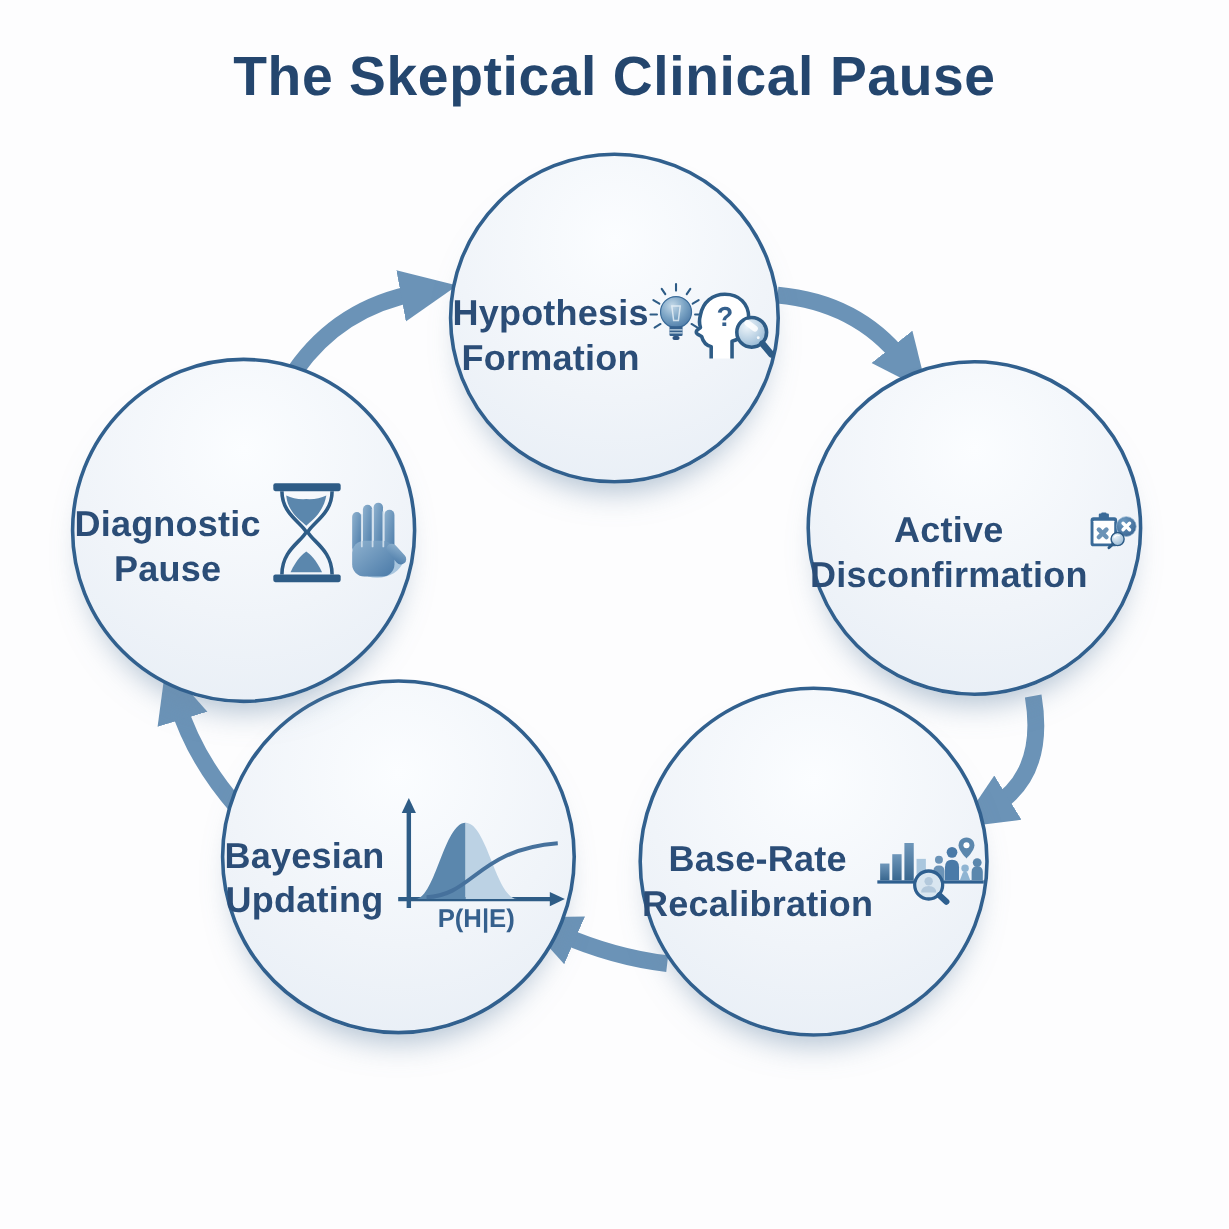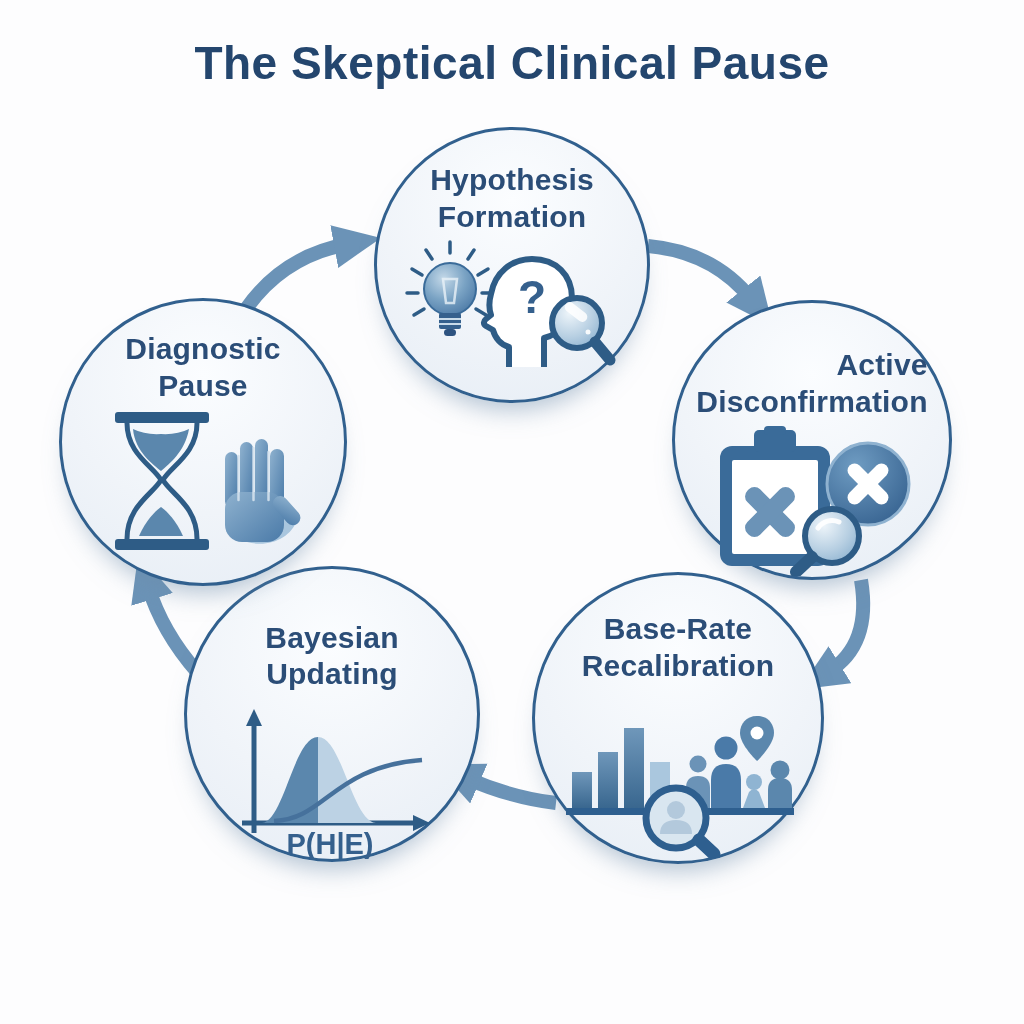--- a/index.html
+++ b/index.html
@@ -10,32 +10,32 @@
   #title{
     position:absolute;top:36px;left:0;width:100%;
     text-align:center;font-size:46px;font-weight:700;
     color:#24466e;letter-spacing:0.5px;
   }
   .node{
     position:absolute;border-radius:50%;
     border:3px solid #31608e;
     background:radial-gradient(circle at 50% 26%,#fbfdff 0%,#f0f4f9 55%,#e6edf5 100%);
     box-shadow:0 18px 26px -12px rgba(110,140,170,0.55);
-    display:flex;flex-direction:column;align-items:center;
+    display:flex;align-items:center;
     box-sizing:border-box;
   }
   .node-label{
     text-align:center;font-weight:700;color:#2b4d77;
     font-size:30px;line-height:1.22;white-space:pre-line;
     letter-spacing:0.2px;
   }
   .n1{left:374px;top:127px;width:276px;height:276px;}
   .n1 .node-label{margin-top:32px;}
   .n2{left:672px;top:300px;width:280px;height:280px;}
-  .n2 .node-label{margin-top:44px;text-align:right;}
+  .n2 .node-label{margin-top:44px;}
   .n3{left:532px;top:572px;width:292px;height:292px;}
   .n3 .node-label{margin-top:36px;}
   .n4{left:184px;top:566px;width:296px;height:296px;justify-content:flex-end;}
   .n4 .node-label{margin-top:38px;}
   .n5{left:59px;top:298px;width:288px;height:288px;}
   .n5 .node-label{margin-top:30px;}
   .node-icon{display:block;margin-top:4px;}
   #arrows{position:absolute;left:0;top:0;width:1024px;height:1024px;pointer-events:none;}
 </style>
 </head>

